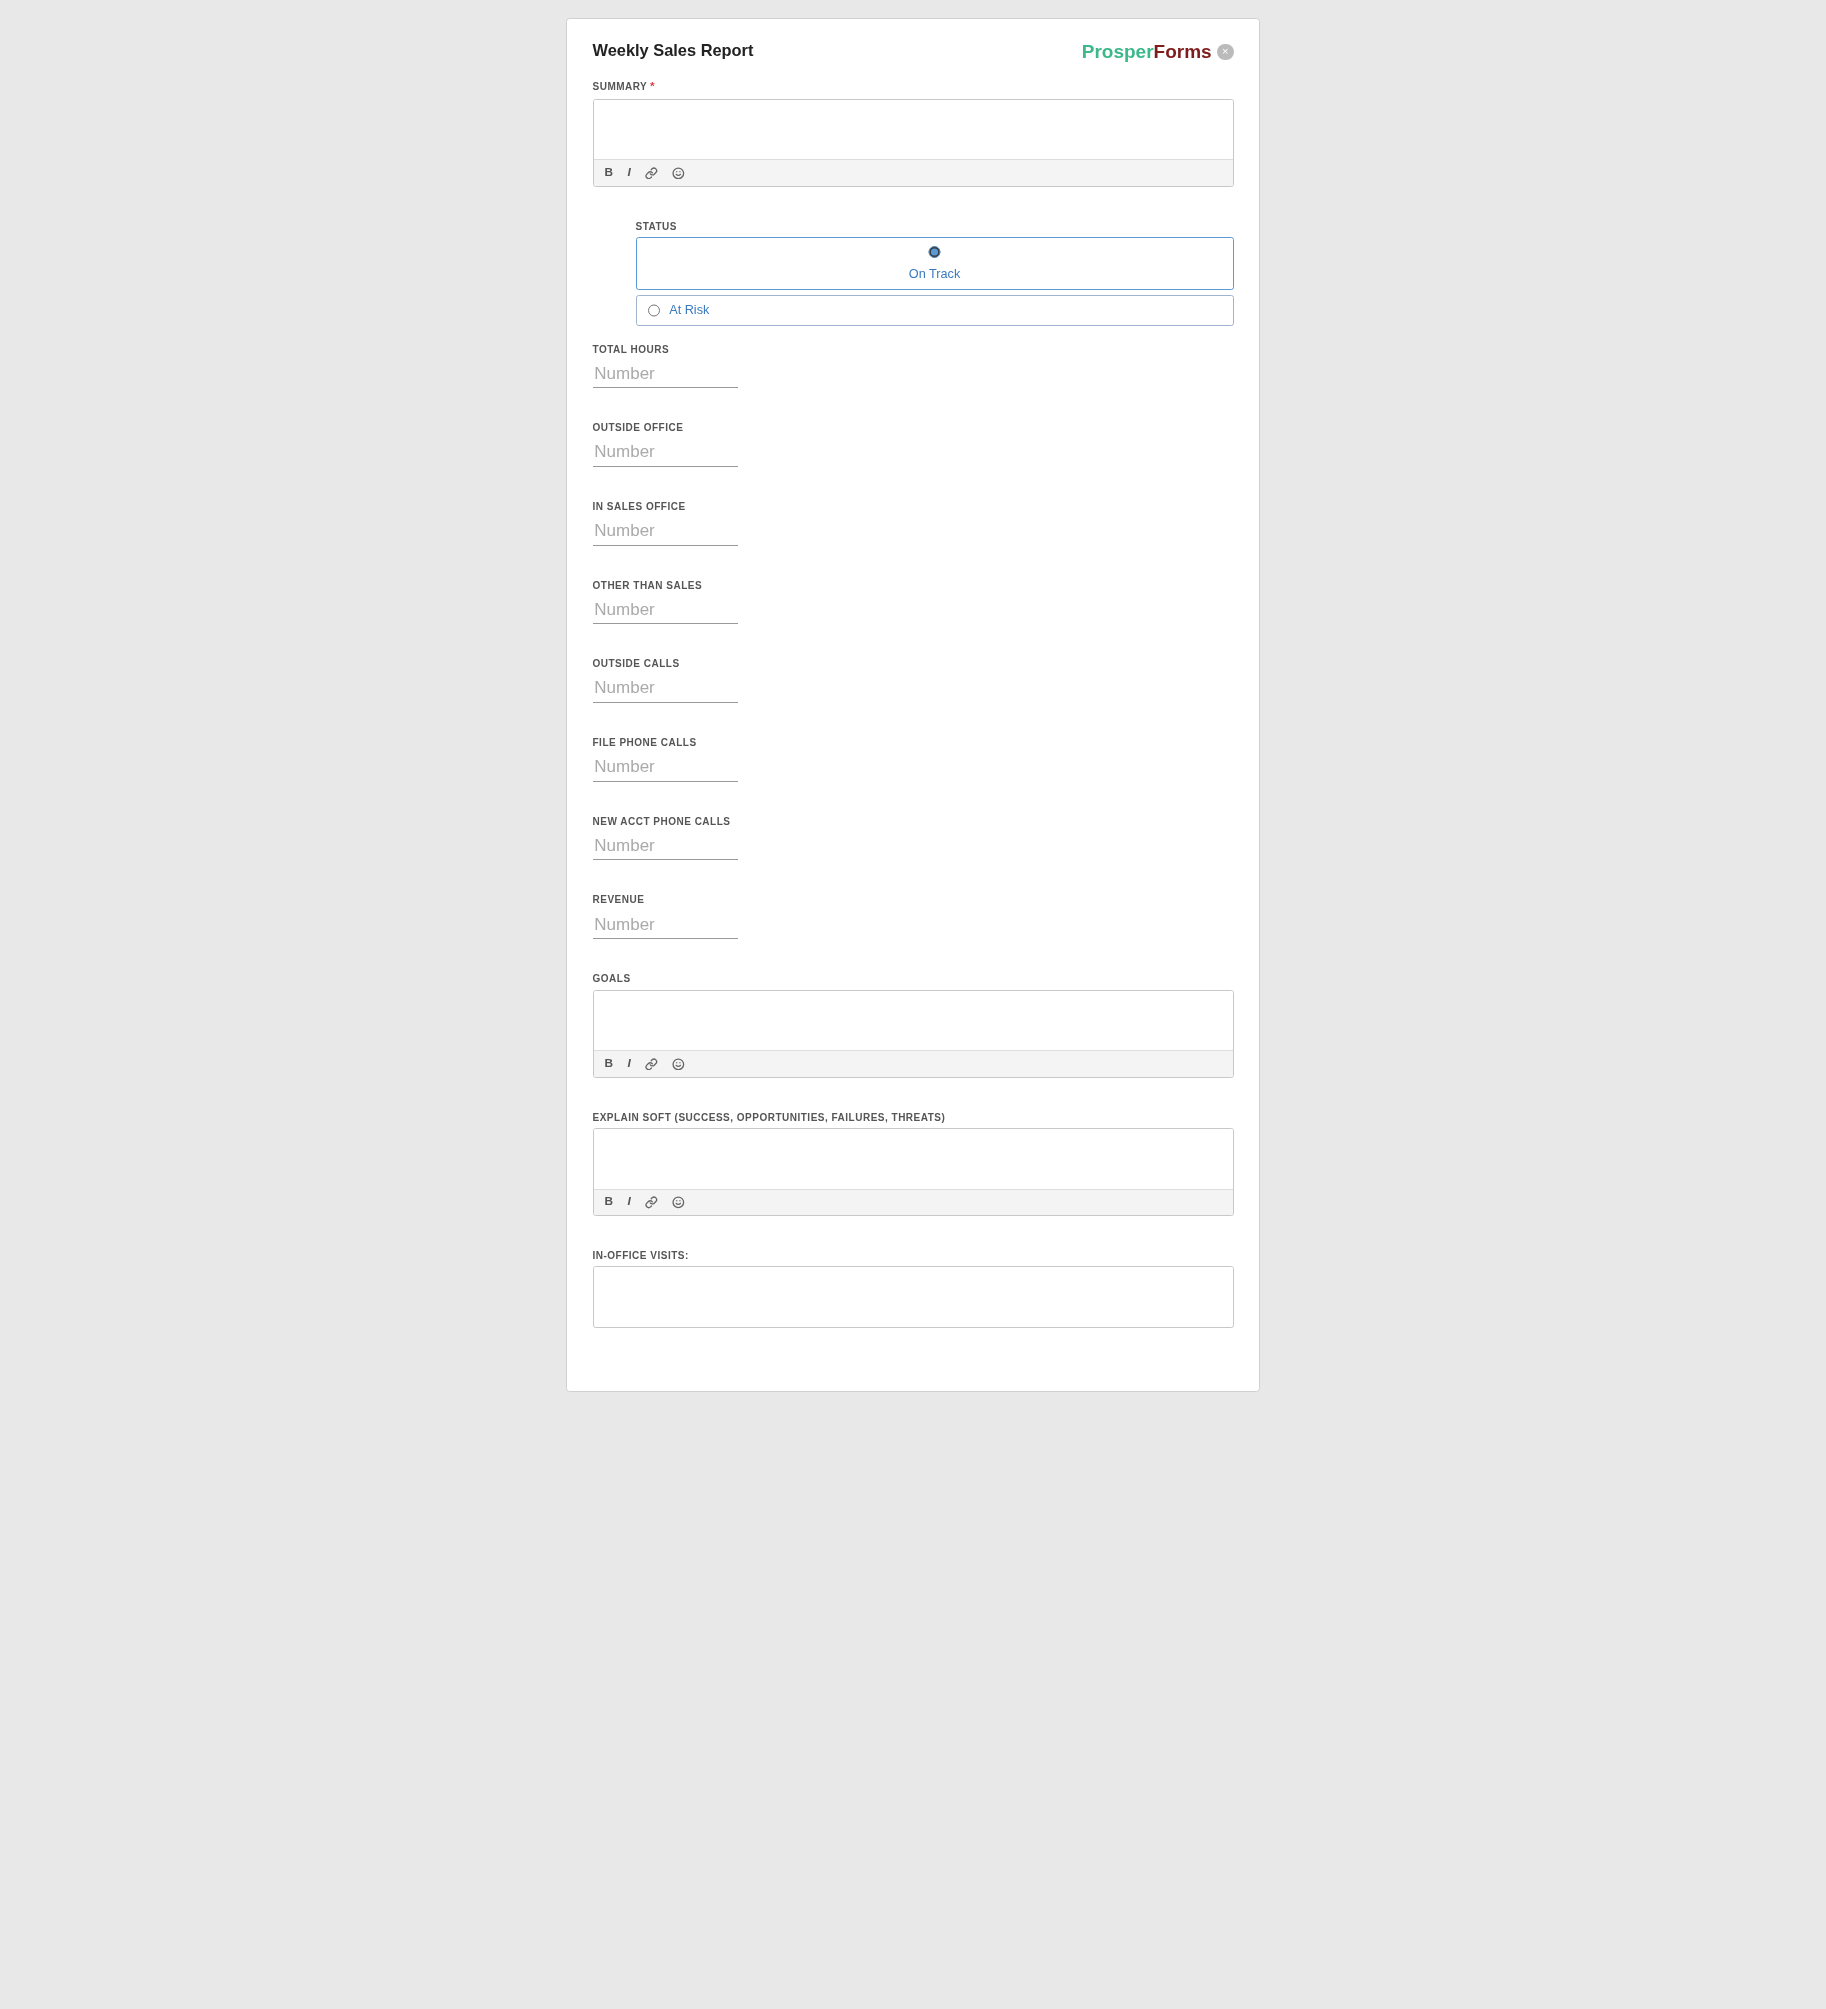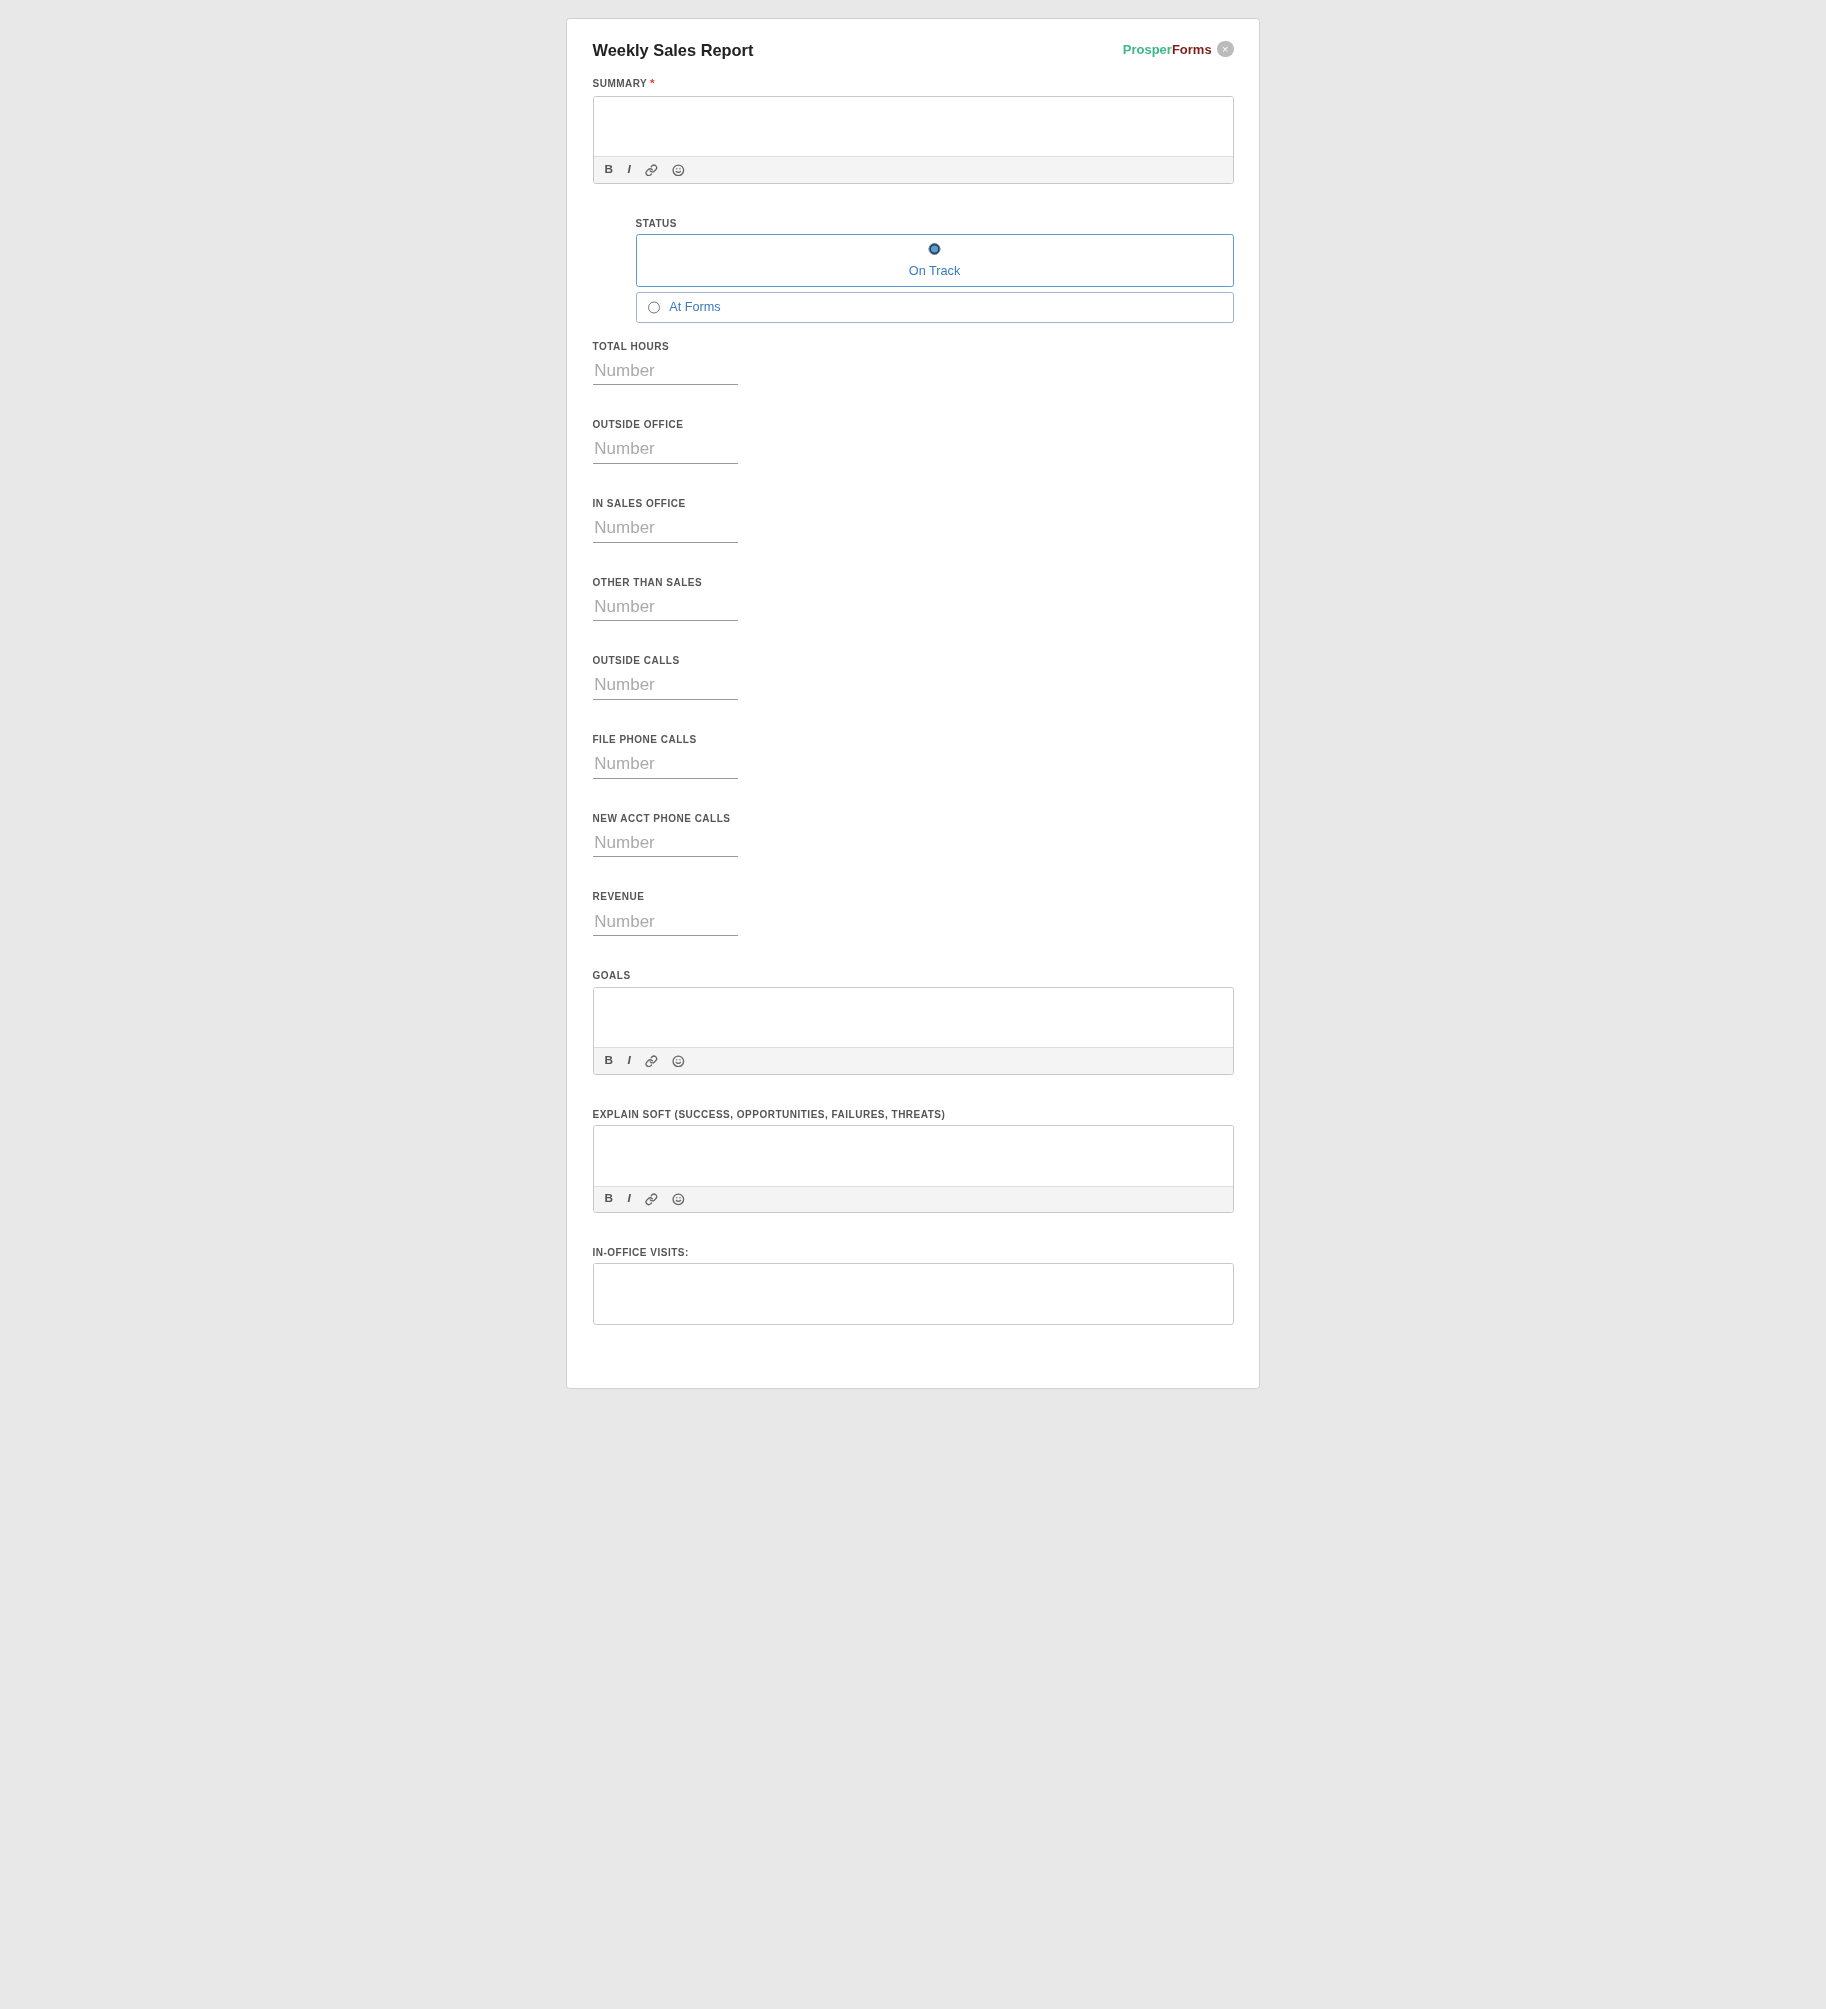--- a/index.html
+++ b/index.html
@@ -36,21 +36,21 @@
 
     .form-title {
       font-size: 16.4px;
       font-weight: 700;
       color: #222;
     }
 
     .brand-logo {
       display: flex;
       align-items: center;
-      font-size: 13px;
+      font-size: 19px;
       font-weight: 700;
     }
 
     .brand-prosper {
       color: #3db88b;
     }
 
     .brand-forms {
       color: #7f1d1d;
     }
@@ -251,21 +251,21 @@
   <div class="status-section field-section">
     <div class="field-label">
       <span>STATUS</span>
     </div>
     <div class="radio-option selected">
       <input type="radio" class="radio-input" name="status" value="on-track" checked="" style="">
       <label class="radio-label">On Track</label>
     </div>
     <div class="radio-option">
       <input type="radio" class="radio-input" name="status" value="at-risk" style="">
-      <label class="radio-label">At Forms</label>
+      <label class="radio-label">At Risk</label>
     </div>
   </div>
 
   <div class="field-section">
     <div class="field-label">TOTAL HOURS</div>
     <div class="number-field-wrapper">
       <input type="number" class="number-input" placeholder="Number" style="">
     </div>
   </div>
 

